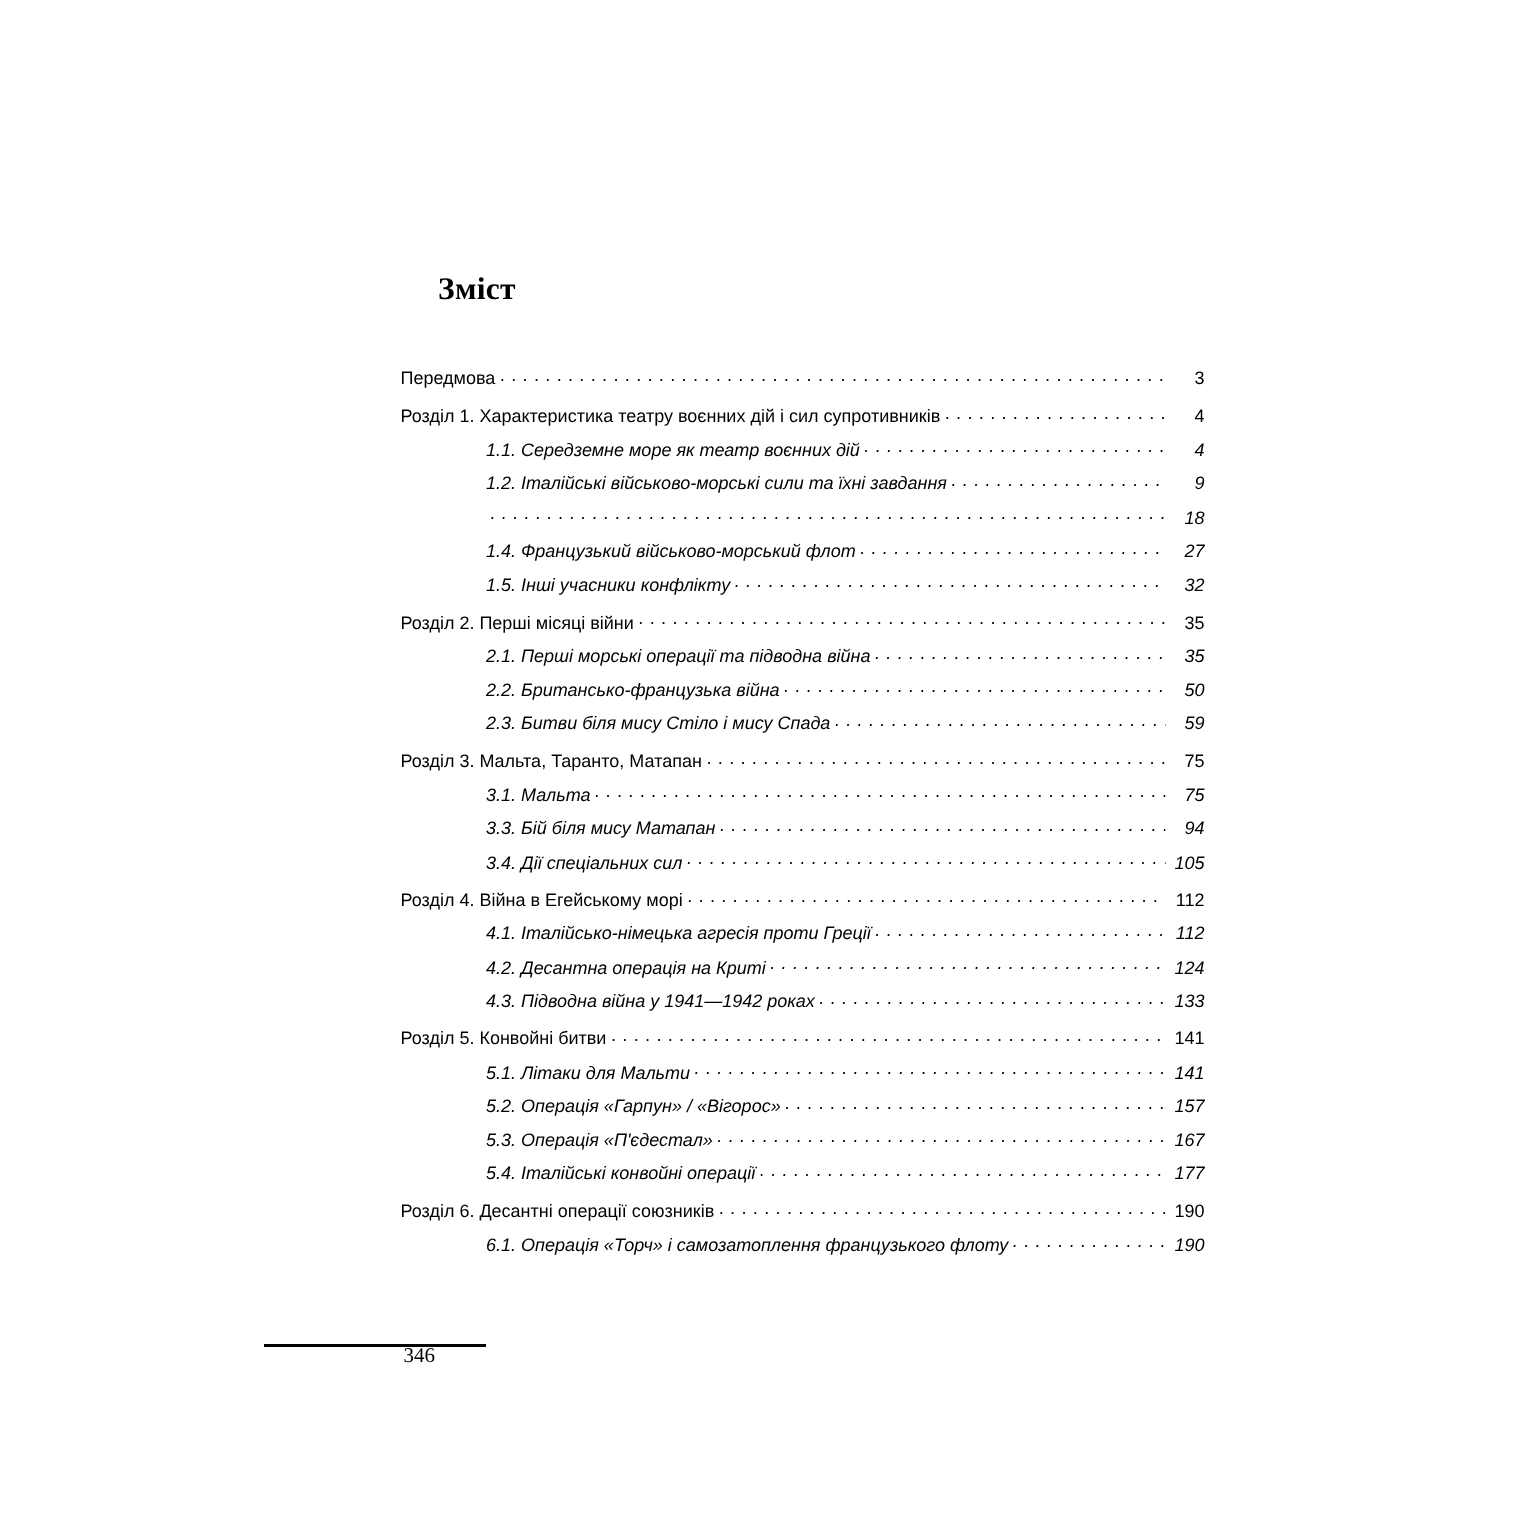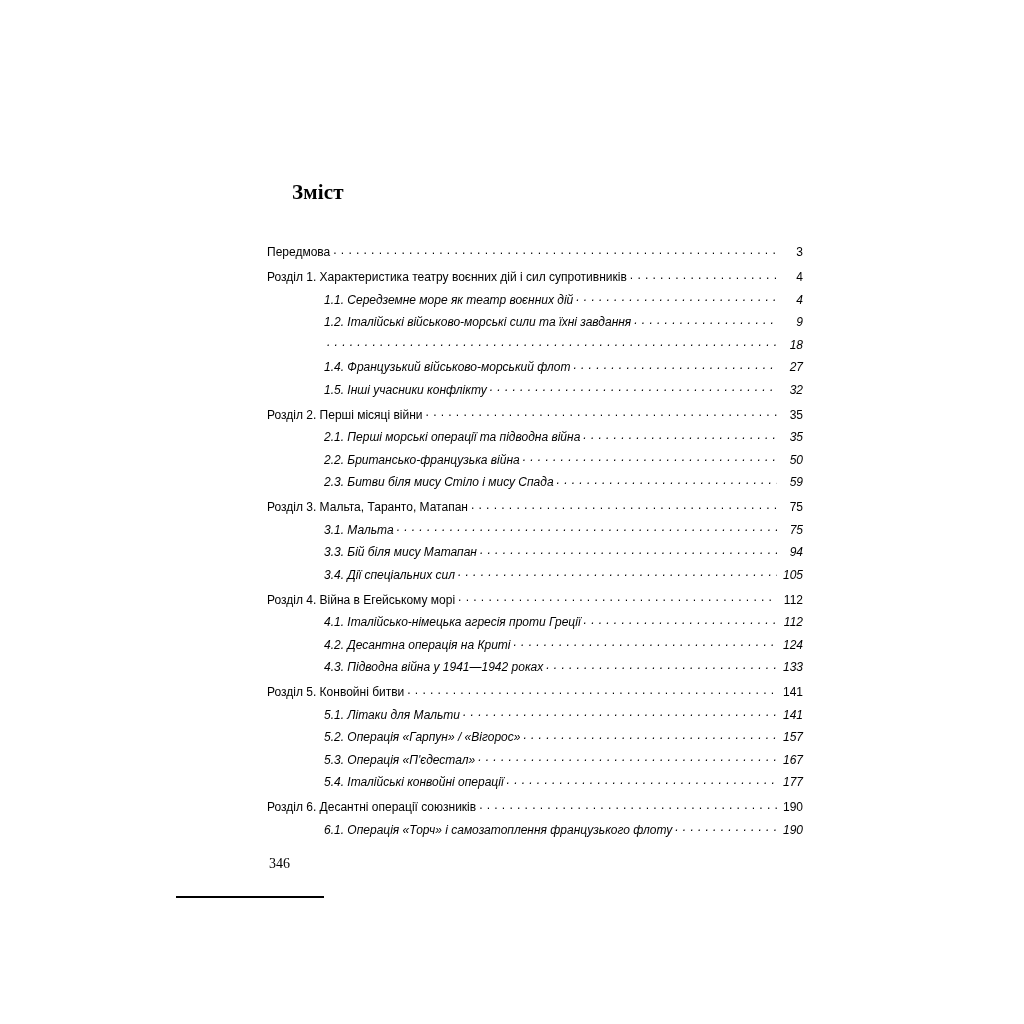--- a/index.html
+++ b/index.html
@@ -87,21 +87,21 @@
     position: absolute;
     left: 176px;
     top: 896px;
     width: 148px;
     height: 2px;
     background: #000000;
   }
   .folio {
     position: absolute;
     left: 269px;
-    top: 856px;
+    top: 897px;
     font-size: 14px;
     font-family: "Liberation Serif", serif;
     text-align: right;
   }
 </style>
 </head>
 <body>
 
 <div class="page">
 

